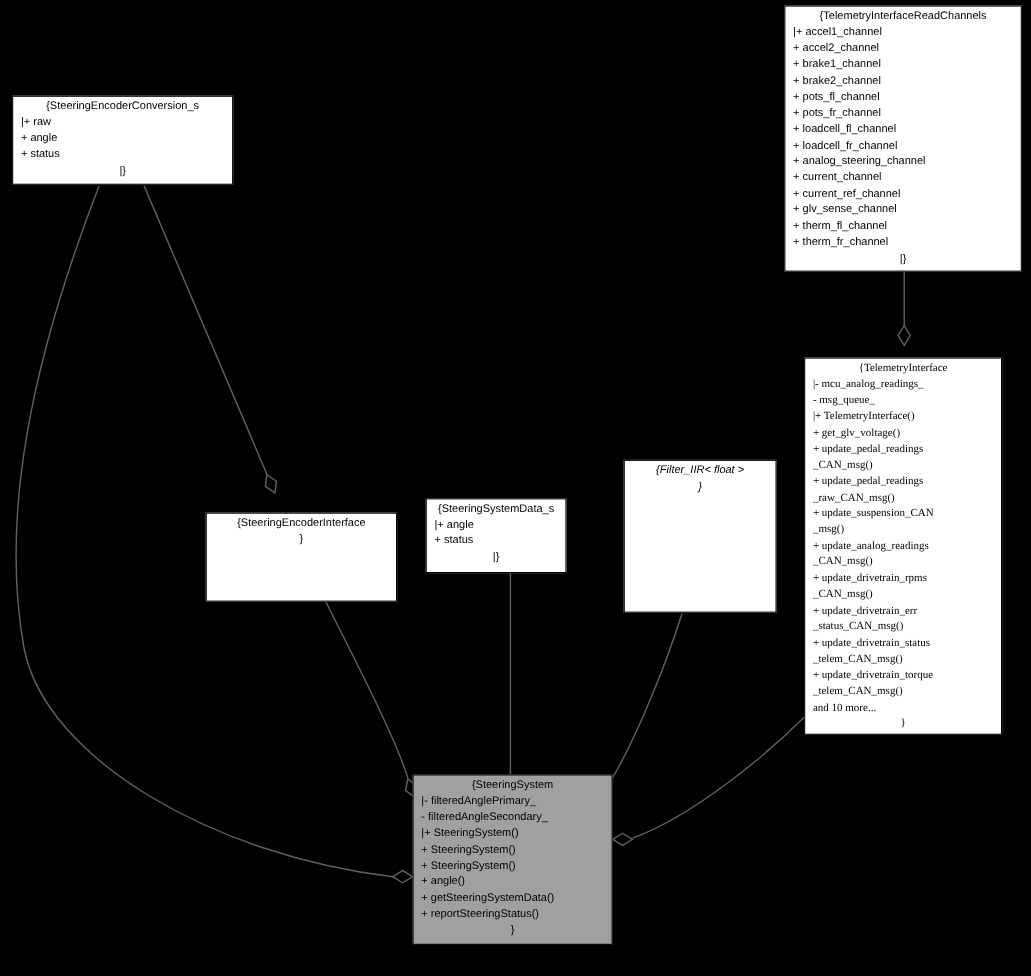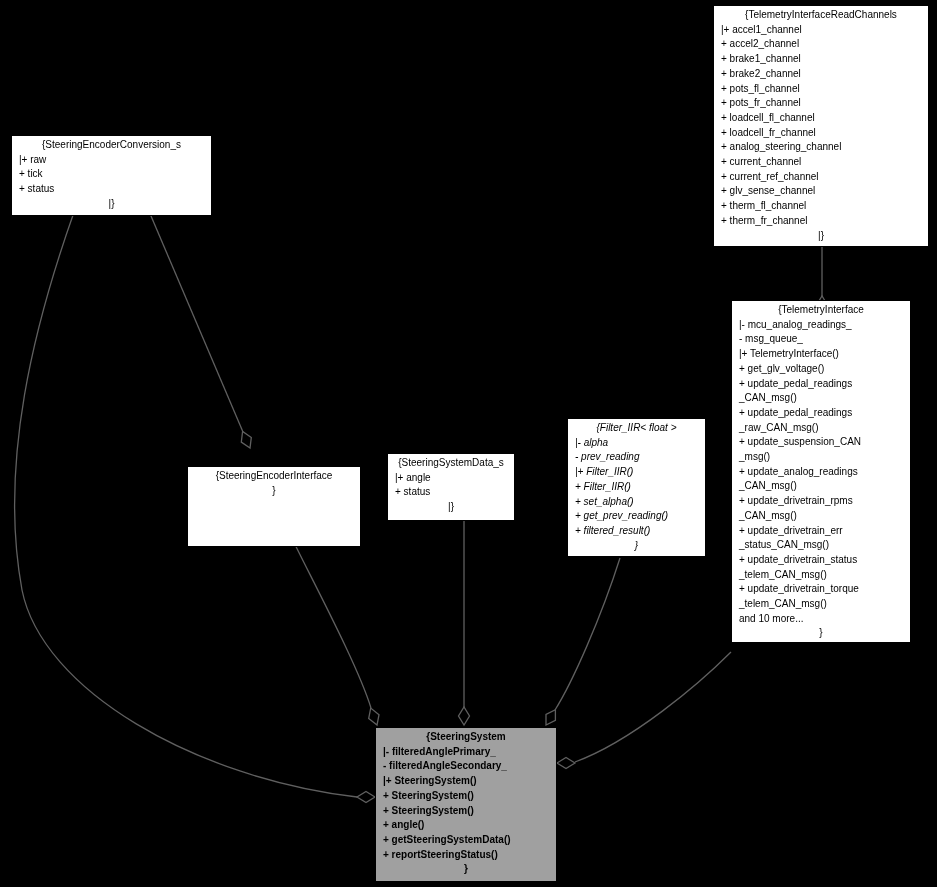--- a/index.html
+++ b/index.html
@@ -54,25 +54,25 @@
     <path class="edge-line" d="M620,558 C601,618 572,683 555,710"></path>
     <polygon class="diamond" points="546,725 546,714.5 555.4,709.7 555.4,720.3"></polygon>
 
     <path class="edge-line" d="M822,247 L822,296"></path>
     <polygon class="diamond" points="822,314 816.5,305 822,296 827.5,305"></polygon>
 
     <path class="edge-line" d="M731,652 C699,684 632,741 575,762"></path>
     <polygon class="diamond" points="557,763 566,757.5 575,763 566,768.5"></polygon>
   </svg>
 
-  <div class="node" style="left:11px; top:87px; width:201px; height:81px;margin-top:48px;">
+  <div class="node" style="left:11px; top:87px; width:201px; height:81px;">
     <div class="line title">{SteeringEncoderConversion_s</div>
     <div>
         <div class="line member">|+ raw</div>
-        <div class="line member">+ tick</div>
+        <div class="line member">+ angle</div>
         <div class="line member">+ status</div>
       </div>
     <div class="line footer">|}</div>
   </div>
 
   <div class="node" style="left:713px; top:5px; width:216px; height:242px;">
     <div class="line title">{TelemetryInterfaceReadChannels</div>
     <div>
         <div class="line member">|+ accel1_channel</div>
         <div class="line member">+ accel2_channel</div>
@@ -101,33 +101,24 @@
     <div class="line title">{SteeringSystemData_s</div>
     <div>
         <div class="line member">|+ angle</div>
         <div class="line member">+ status</div>
       </div>
     <div class="line footer">|}</div>
   </div>
 
   <div class="node" style="left:567px; top:418px; width:139px; height:139px;font-style:italic;">
     <div class="line title">{Filter_IIR&lt; float &gt;</div>
-    <div>
-        <div class="line member">|- alpha</div>
-        <div class="line member">- prev_reading</div>
-        <div class="line member">|+ Filter_IIR()</div>
-        <div class="line member">+ Filter_IIR()</div>
-        <div class="line member">+ set_alpha()</div>
-        <div class="line member">+ get_prev_reading()</div>
-        <div class="line member">+ filtered_result()</div>
-      </div>
     <div class="line footer">}</div>
   </div>
 
-  <div class="node" style="left:731px; top:300px; width:180px; height:343px;">
+  <div class="node" style="left:731px; top:325px; width:180px; height:343px;font-family:Liberation Serif, serif;">
     <div class="line title">{TelemetryInterface</div>
     <div>
         <div class="line member">|- mcu_analog_readings_</div>
         <div class="line member">- msg_queue_</div>
         <div class="line member">|+ TelemetryInterface()</div>
         <div class="line member">+ get_glv_voltage()</div>
         <div class="line member">+ update_pedal_readings</div>
         <div class="line member">_CAN_msg()</div>
         <div class="line member">+ update_pedal_readings</div>
         <div class="line member">_raw_CAN_msg()</div>
@@ -141,21 +132,21 @@
         <div class="line member">_status_CAN_msg()</div>
         <div class="line member">+ update_drivetrain_status</div>
         <div class="line member">_telem_CAN_msg()</div>
         <div class="line member">+ update_drivetrain_torque</div>
         <div class="line member">_telem_CAN_msg()</div>
         <div class="line member">and 10 more...</div>
       </div>
     <div class="line footer">}</div>
   </div>
 
-  <div class="node highlight" style="left:375px; top:727px; width:182px; height:155px;font-weight:bold;">
+  <div class="node highlight" style="left:375px; top:704px; width:182px; height:155px;">
     <div class="line title">{SteeringSystem</div>
     <div>
         <div class="line member">|- filteredAnglePrimary_</div>
         <div class="line member">- filteredAngleSecondary_</div>
         <div class="line member">|+ SteeringSystem()</div>
         <div class="line member">+ SteeringSystem()</div>
         <div class="line member">+ SteeringSystem()</div>
         <div class="line member">+ angle()</div>
         <div class="line member">+ getSteeringSystemData()</div>
         <div class="line member">+ reportSteeringStatus()</div>

